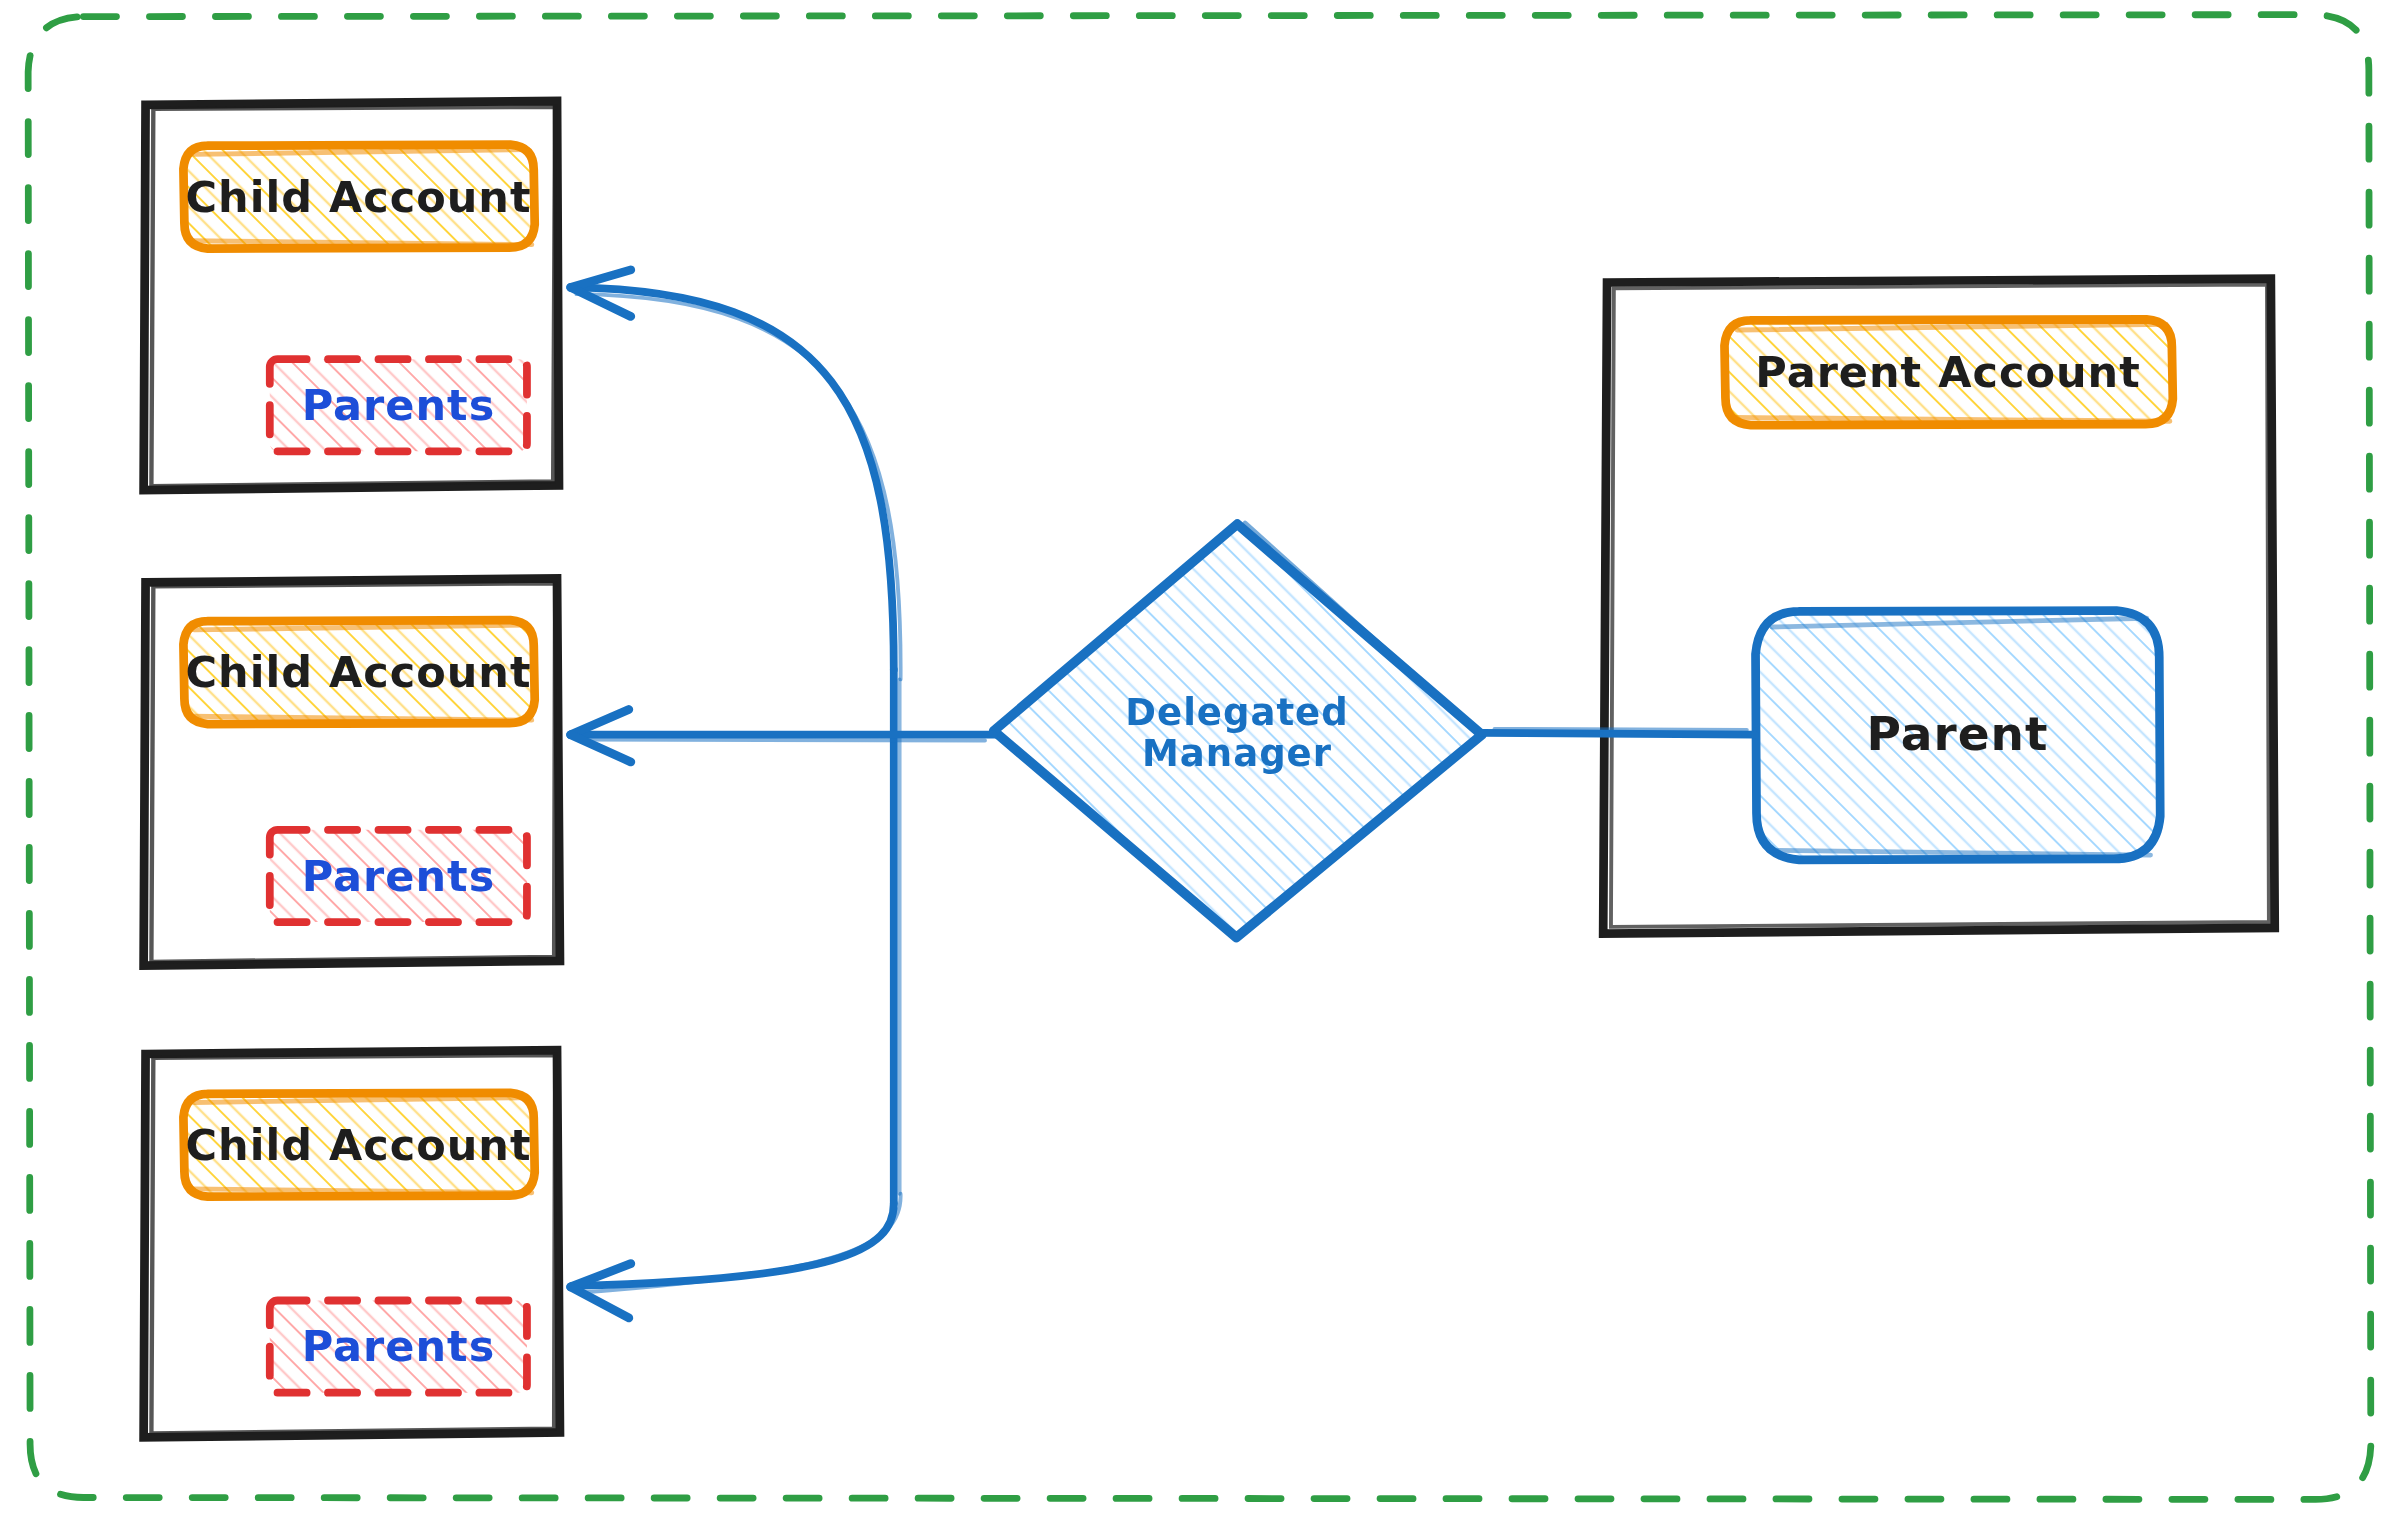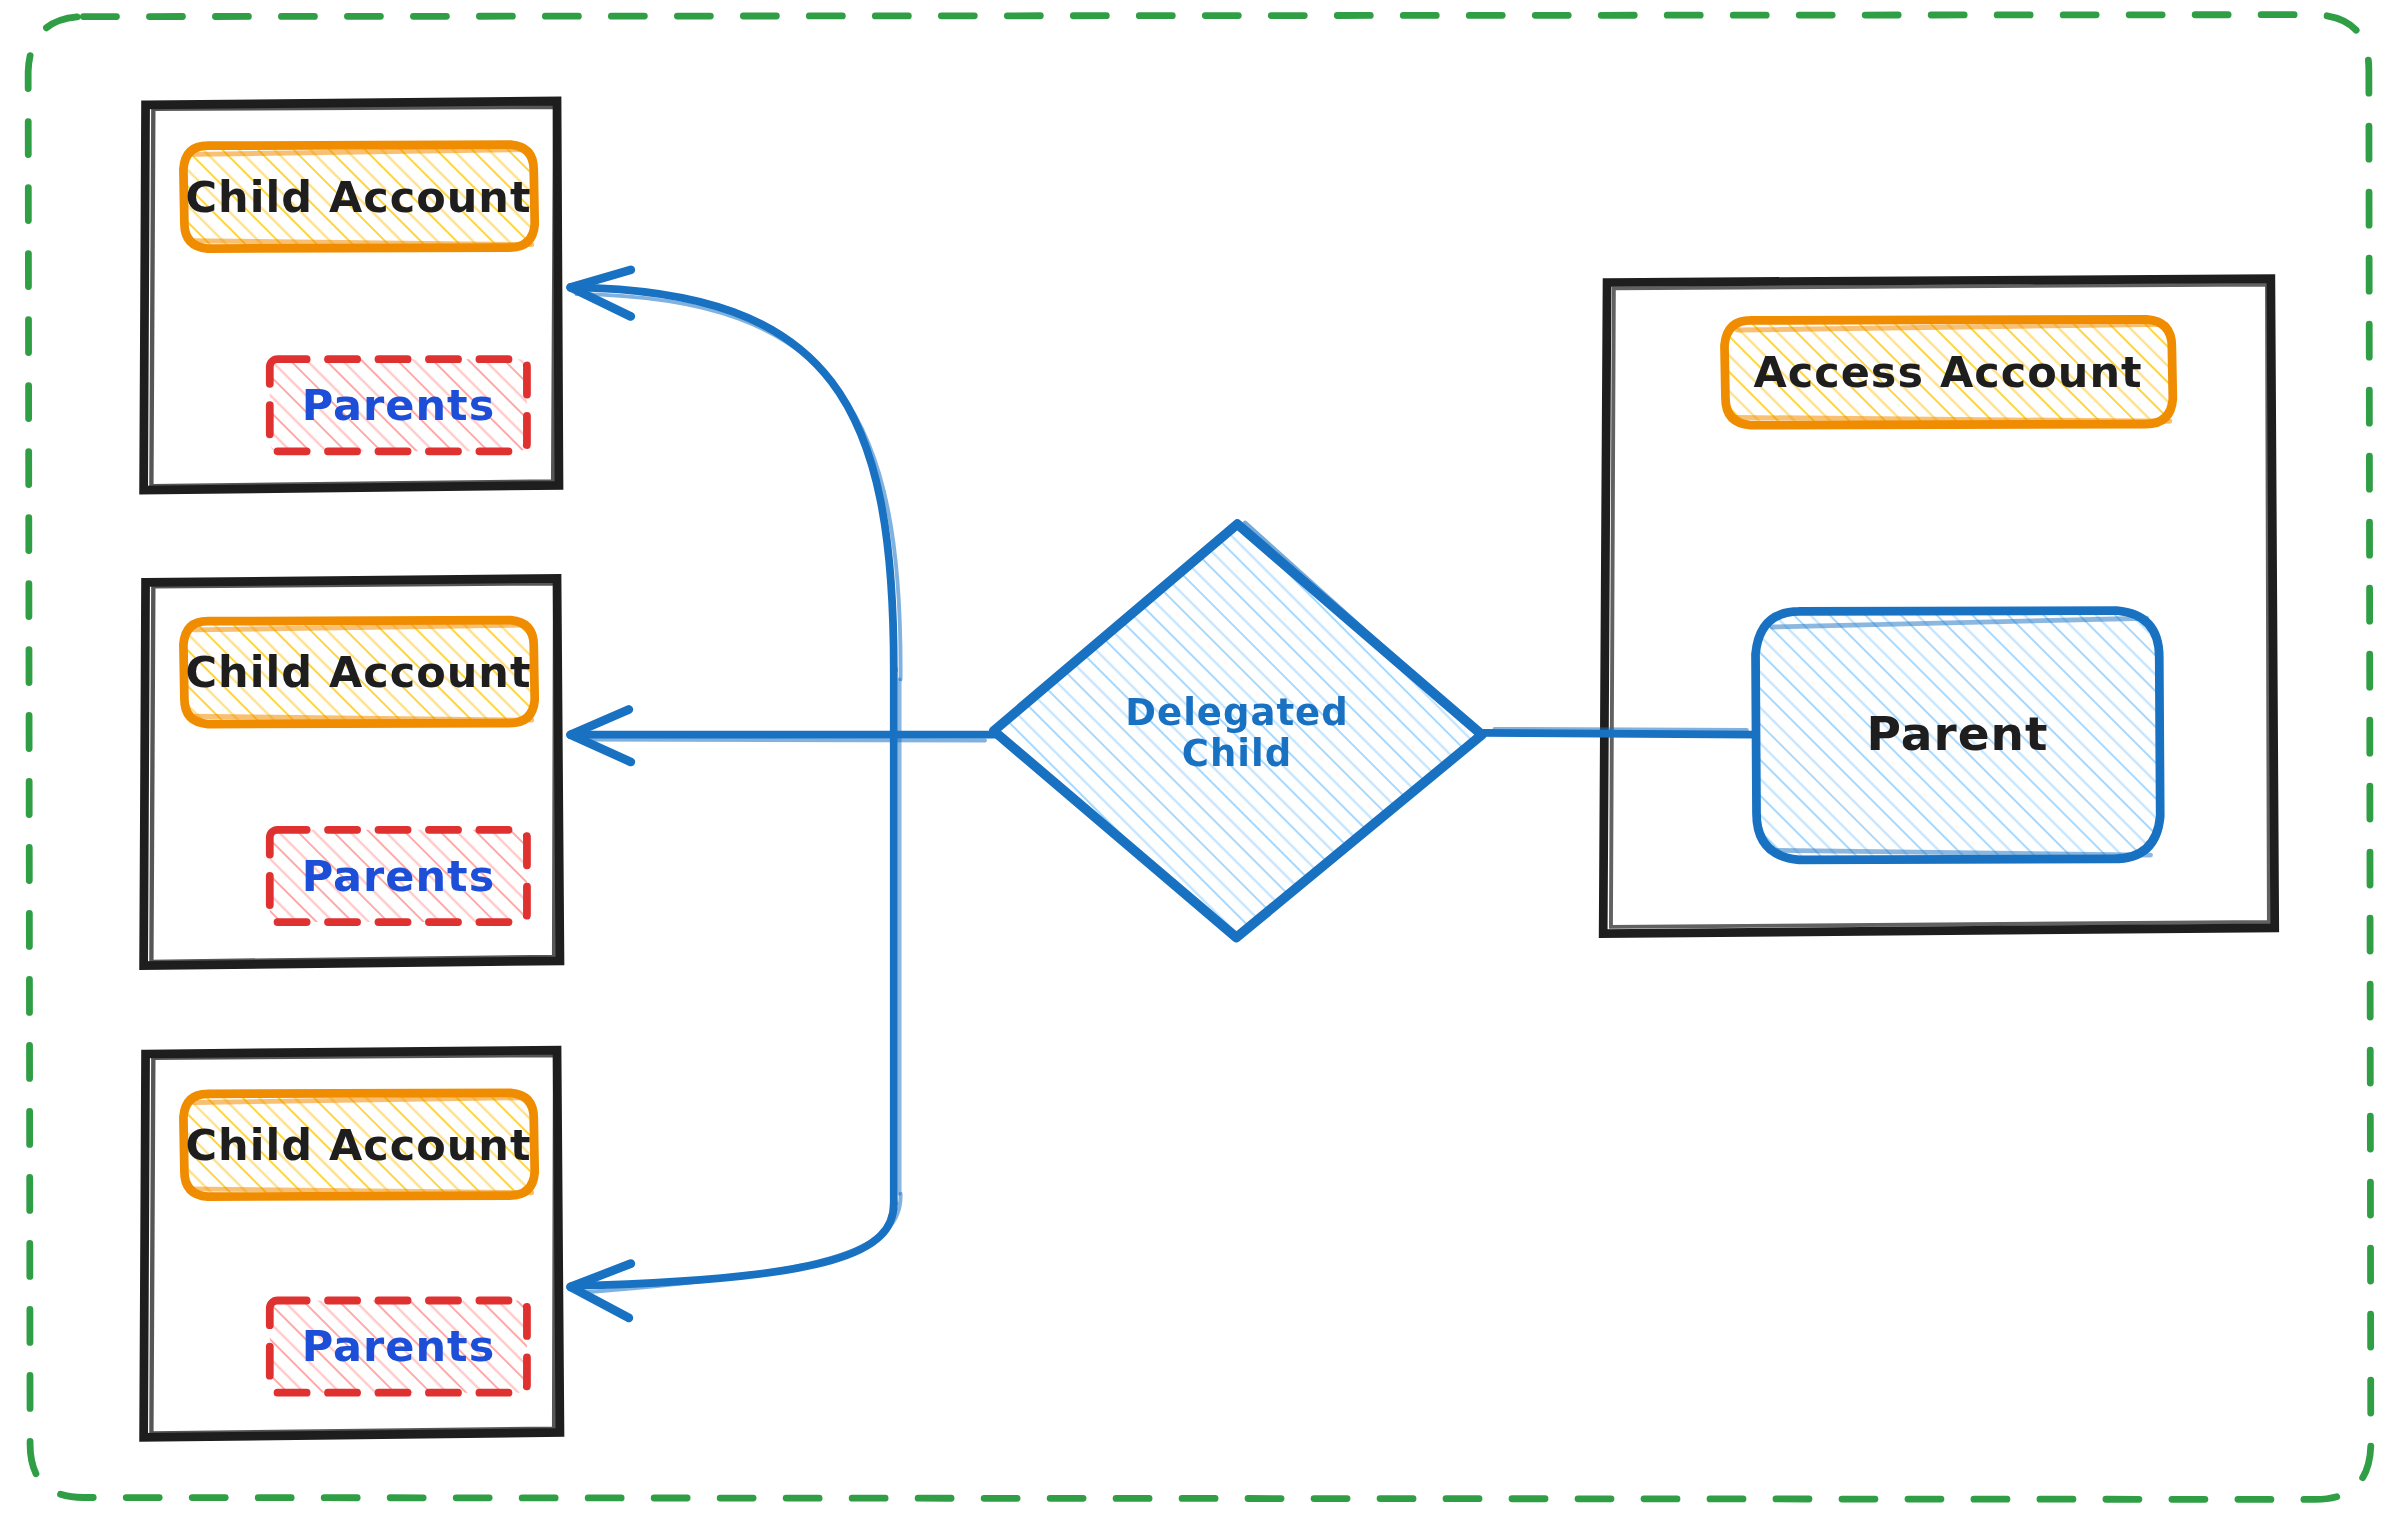--- a/index.html
+++ b/index.html
@@ -153,20 +153,20 @@
 
   <div class="lbl lbl-child" style="left:184px;top:146px;width:349px;height:102px;">Child Account</div>
   <div class="lbl lbl-parents" style="left:270px;top:359px;width:257px;height:92px;">Parents</div>
 
   <div class="lbl lbl-child" style="left:184px;top:621px;width:349px;height:102px;">Child Account</div>
   <div class="lbl lbl-parents" style="left:270px;top:830px;width:257px;height:92px;">Parents</div>
 
   <div class="lbl lbl-child" style="left:184px;top:1094px;width:349px;height:102px;">Child Account</div>
   <div class="lbl lbl-parents" style="left:270px;top:1300px;width:257px;height:92px;">Parents</div>
 
-  <div class="lbl lbl-parentacct" style="left:1725px;top:320px;width:446px;height:104px;">Access Account</div>
+  <div class="lbl lbl-parentacct" style="left:1725px;top:320px;width:446px;height:104px;">Parent Account</div>
   <div class="lbl lbl-manager" style="left:1756px;top:611px;width:403px;height:247px;">Parent</div>
 
   <div class="lbl lbl-delegated" style="left:1067px;top:670px;width:340px;height:126px;">Delegated
-Child</div>
+Manager</div>
 
 </div>
 
 
 </body></html>

